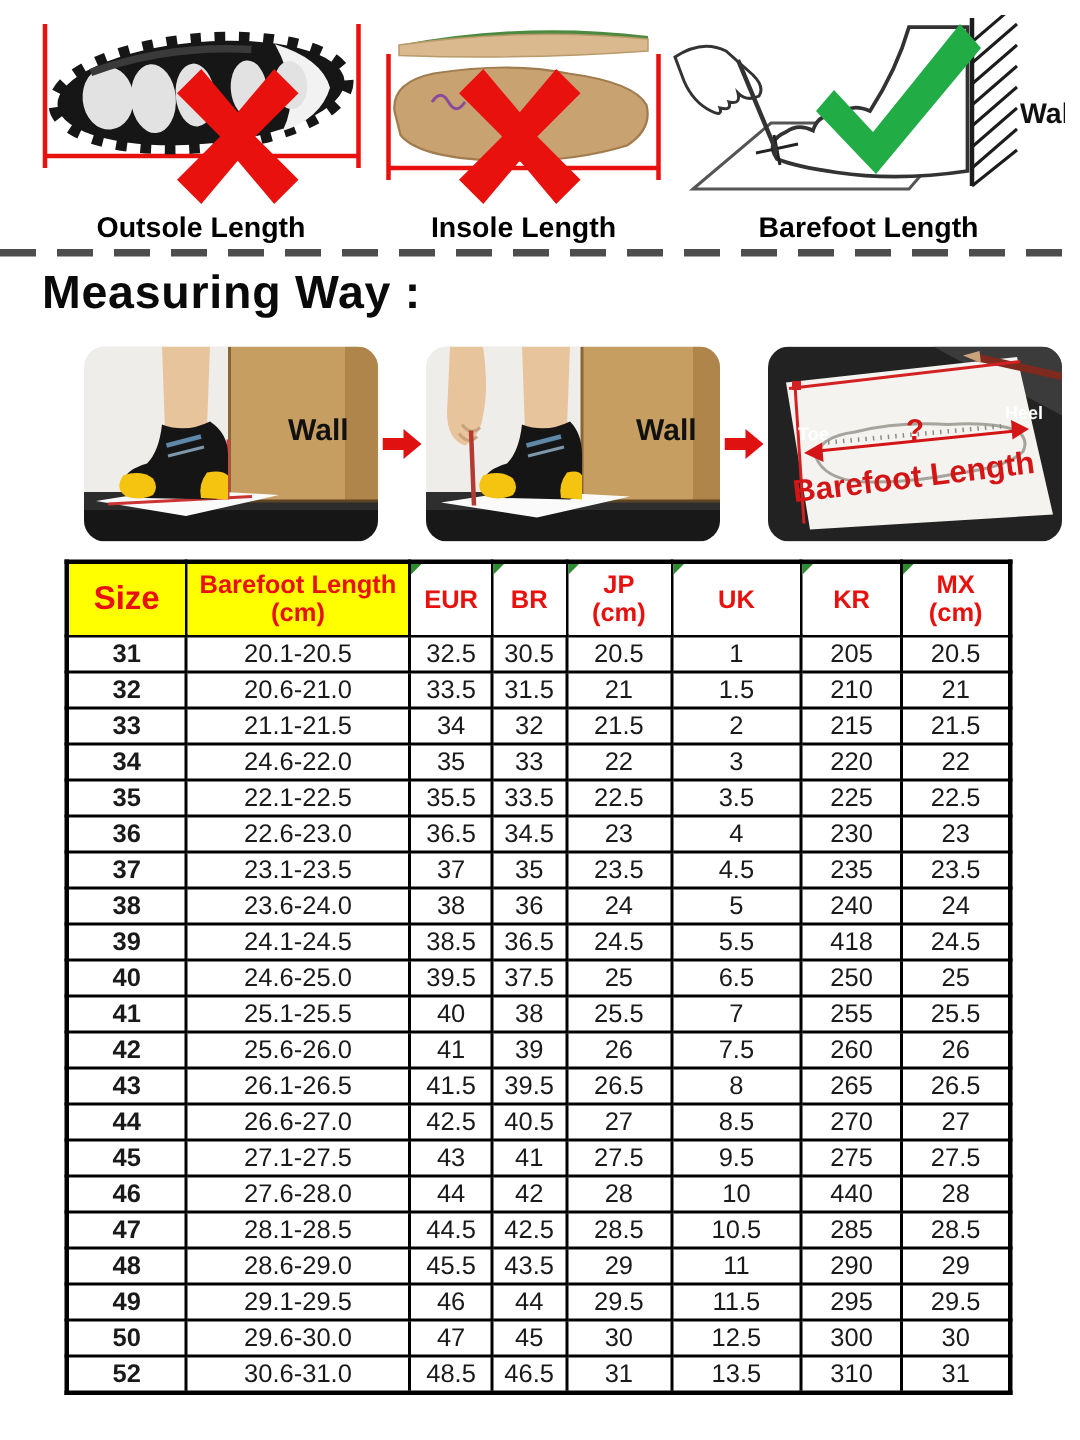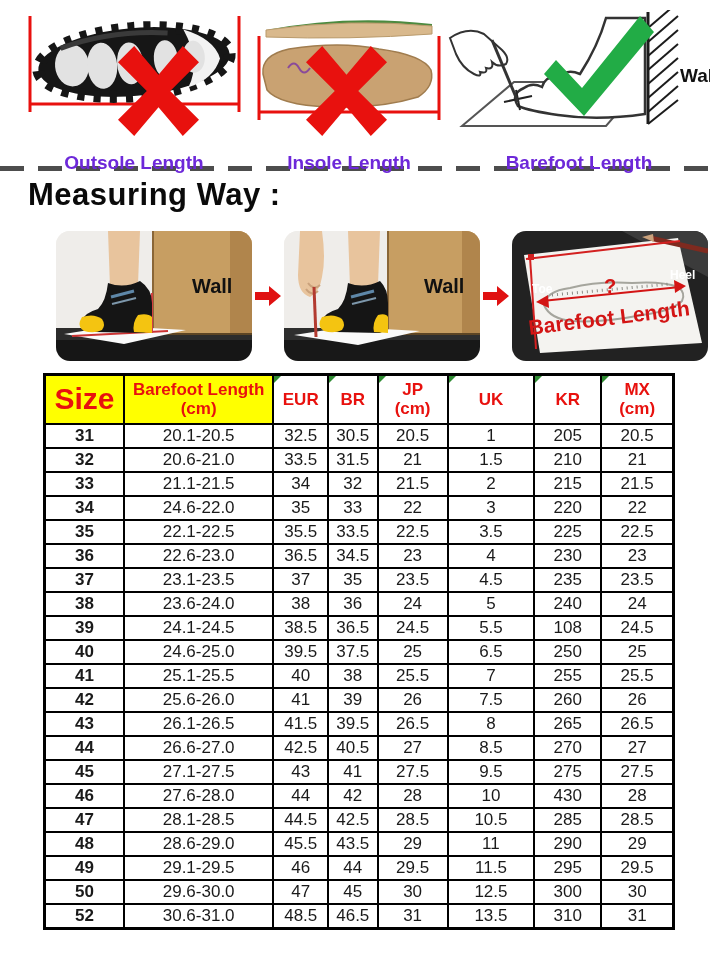--- a/index.html
+++ b/index.html
@@ -2,21 +2,21 @@
 <html><head>
 <meta charset="utf-8">
 <style>
   *{box-sizing:border-box;margin:0;padding:0}
   html,body{width:720px;height:960px;background:#fff;overflow:hidden;
     font-family:"Liberation Sans",sans-serif;}
   
   .guide{display:flex;justify-content:space-between;align-items:flex-start;
     padding:10px 14px 0 18px;height:164px}
   .fig{display:flex;flex-direction:column;align-items:center}
-  .fig-label{font-weight:bold;font-size:19px;color:#6d28d9;margin-top:13px;line-height:20px}
+  .fig-label{font-weight:bold;font-size:19px;color:#000000;margin-top:3px;line-height:20px}
   
   .divider{height:5px;margin:2px 0 0;
     background:repeating-linear-gradient(90deg,#4d4d4d 0 24px,transparent 24px 38px)}
   
   .mw-title{font-size:31px;font-weight:bold;color:#0a0a0a;margin:6px 0 16px 28px;letter-spacing:.5px}
   .photos{display:flex;align-items:center;margin:2px 0 0 56px;height:134px}
   .photo{width:196px;height:130px;border-radius:14px;overflow:hidden;flex:none;background:#efedea}
   .photo svg{display:block}
   .arrow{margin:0 3px;flex:none;display:flex}
   
@@ -28,21 +28,21 @@
   thead th:nth-child(2){width:145px}
   thead th:nth-child(3){width:53px}
   thead th:nth-child(4){width:48px}
   thead th:nth-child(5){width:68px}
   thead th:nth-child(6){width:84px}
   thead th:nth-child(7){width:65px}
   thead th:nth-child(8){width:70px}
   th.hl{background:#ffff00}
   th.marked::before{content:"";position:absolute;top:0;left:0;
     border-top:7px solid #2e8b32;border-right:7px solid transparent}
-  .h-size{font-size:30px;line-height:30px}
+  .h-size{font-size:22px;line-height:30px}
   .h-main{font-size:17px;line-height:19px}
   .h-sub{font-size:17px;line-height:19px}
   td{height:22px;line-height:22px;font-size:17px;color:#1a1a1a;background:#fff}
   td.c-size{font-weight:bold}
   svg text{font-family:"Liberation Sans",sans-serif}
 </style>
 </head>
 <body>
 
 <svg width="0" height="0" style="position:absolute" aria-hidden="true">
@@ -329,21 +329,21 @@
         <td>240</td>
         <td>24</td>
       </tr>
       <tr>
         <td class="c-size">39</td>
         <td>24.1-24.5</td>
         <td>38.5</td>
         <td>36.5</td>
         <td>24.5</td>
         <td>5.5</td>
-        <td>108</td>
+        <td>418</td>
         <td>24.5</td>
       </tr>
       <tr>
         <td class="c-size">40</td>
         <td>24.6-25.0</td>
         <td>39.5</td>
         <td>37.5</td>
         <td>25</td>
         <td>6.5</td>
         <td>250</td>
@@ -399,21 +399,21 @@
         <td>275</td>
         <td>27.5</td>
       </tr>
       <tr>
         <td class="c-size">46</td>
         <td>27.6-28.0</td>
         <td>44</td>
         <td>42</td>
         <td>28</td>
         <td>10</td>
-        <td>430</td>
+        <td>440</td>
         <td>28</td>
       </tr>
       <tr>
         <td class="c-size">47</td>
         <td>28.1-28.5</td>
         <td>44.5</td>
         <td>42.5</td>
         <td>28.5</td>
         <td>10.5</td>
         <td>285</td>

